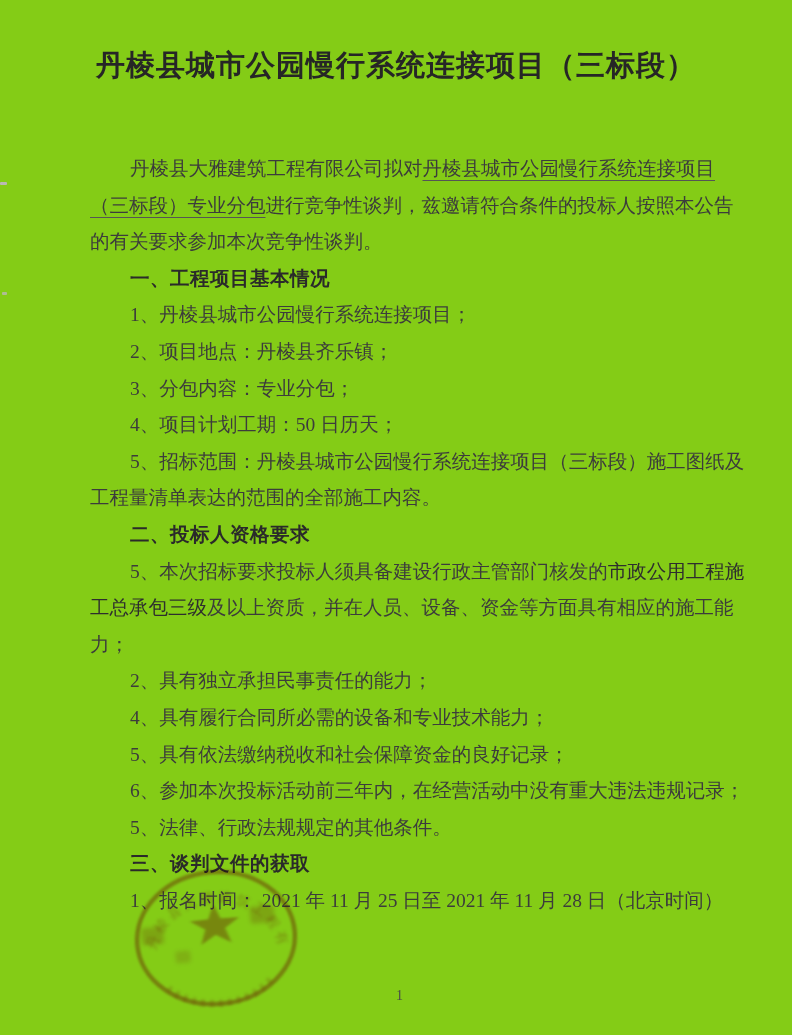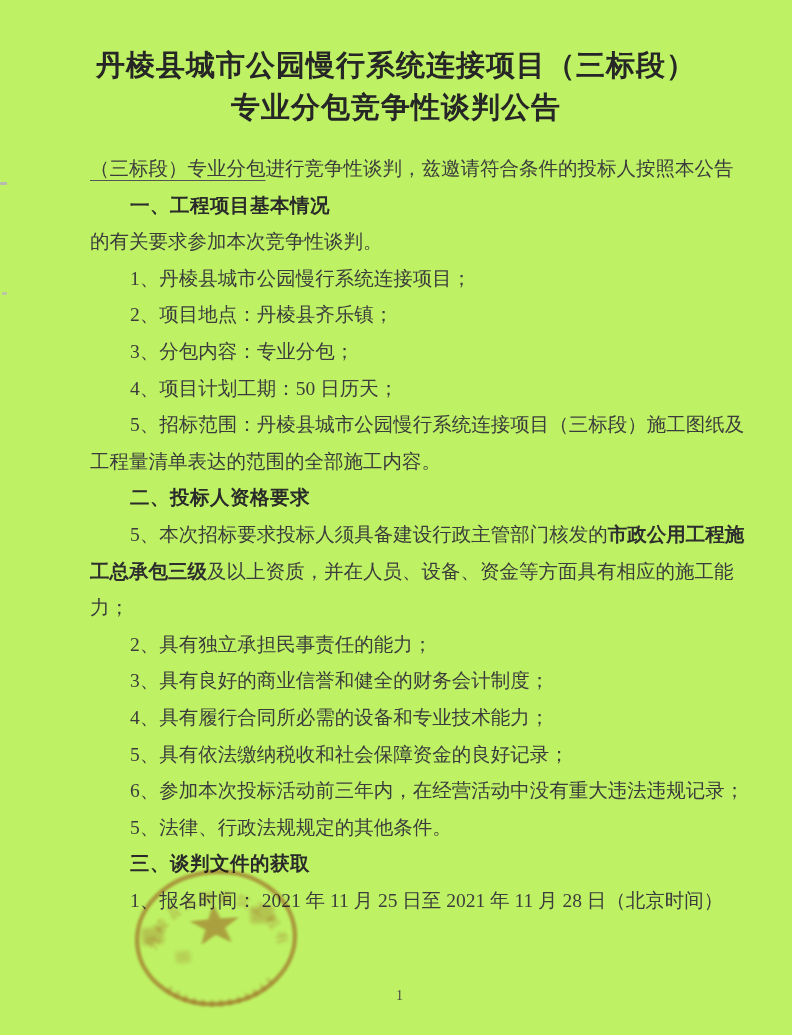--- a/index.html
+++ b/index.html
@@ -5,21 +5,21 @@
   html, body {
     margin: 0;
     padding: 0;
     background: #e8e8e8;
   }
   .page {
     position: relative;
     width: 792px;
     height: 1035px;
     margin: 0 auto;
-    background: #bef264;
+    background: #84cc16;
     overflow: hidden;
     font-family: "Liberation Serif", "DejaVu Serif", serif;
     color: #3c3c3c;
   }
   
   .title-block {
     position: absolute;
     top: 44px;
     left: 0;
     width: 100%;
@@ -38,21 +38,21 @@
     width: 665px;
     font-size: 19.5px;
     color: #3c3c3c;
   }
   .ln {
     height: 36.6px;
     line-height: 36.6px;
     white-space: nowrap;
   }
   .ind { padding-left: 40px; }
-  .b { font-weight: bold; color: #2e2e2e; }
+  .b { font-weight: normal; color: #2e2e2e; }
   .hd { font-weight: bold; color: #2a2a2a; letter-spacing: 0.5px; }
   .u {
     text-decoration: underline;
     text-underline-offset: 5px;
     text-decoration-thickness: 1px;
     text-decoration-color: #555;
   }
   
   .page-number {
     position: absolute;
@@ -80,42 +80,41 @@
   .speck1 { left: 0px;  top: 182px; width: 7px; height: 3px; }
   .speck2 { left: 2px;  top: 292px; width: 5px; height: 3px; opacity: 0.8; }
 </style>
 </head>
 <body>
 
 <div class="page">
 
   <div class="title-block">
     <div>丹棱县城市公园慢行系统连接项目（三标段）</div>
-    <div>专业分包竞争性谈判公告</div>
   </div>
 
   <div class="body-block">
 
+    <div class="ln ind"><span>丹棱县大雅建筑工程有限公司拟对</span><span class="u">丹棱县城市公园慢行系统连接项目</span></div>
     <div class="ln"><span class="u">（三标段）专业分包</span><span>进行竞争性谈判，兹邀请符合条件的投标人按照本公告</span></div>
+    <div class="ln">的有关要求参加本次竞争性谈判。</div>
+
     <div class="ln ind hd">一、工程项目基本情况</div>
-
-    <div class="ln">的有关要求参加本次竞争性谈判。</div>
     <div class="ln ind">1、丹棱县城市公园慢行系统连接项目；</div>
     <div class="ln ind">2、项目地点：丹棱县齐乐镇；</div>
     <div class="ln ind">3、分包内容：专业分包；</div>
     <div class="ln ind">4、项目计划工期：50 日历天；</div>
     <div class="ln ind">5、招标范围：丹棱县城市公园慢行系统连接项目（三标段）施工图纸及</div>
     <div class="ln">工程量清单表达的范围的全部施工内容。</div>
 
     <div class="ln ind hd">二、投标人资格要求</div>
     <div class="ln ind"><span>5、本次招标要求投标人须具备建设行政主管部门核发的</span><span class="b">市政公用工程施</span></div>
     <div class="ln"><span class="b">工总承包三级</span><span>及以上资质，并在人员、设备、资金等方面具有相应的施工能</span></div>
     <div class="ln">力；</div>
     <div class="ln ind">2、具有独立承担民事责任的能力；</div>
-    <div class="ln ind">3、具有良好的商业信誉和健全的财务会计制度；</div>
     <div class="ln ind">4、具有履行合同所必需的设备和专业技术能力；</div>
     <div class="ln ind">5、具有依法缴纳税收和社会保障资金的良好记录；</div>
     <div class="ln ind">6、参加本次投标活动前三年内，在经营活动中没有重大违法违规记录；</div>
     <div class="ln ind">5、法律、行政法规规定的其他条件。</div>
 
     <div class="ln ind hd">三、谈判文件的获取</div>
     <div class="ln ind">1、报名时间： 2021 年 11 月 25 日至 2021 年 11 月 28 日（北京时间）</div>
 
   </div>
 

